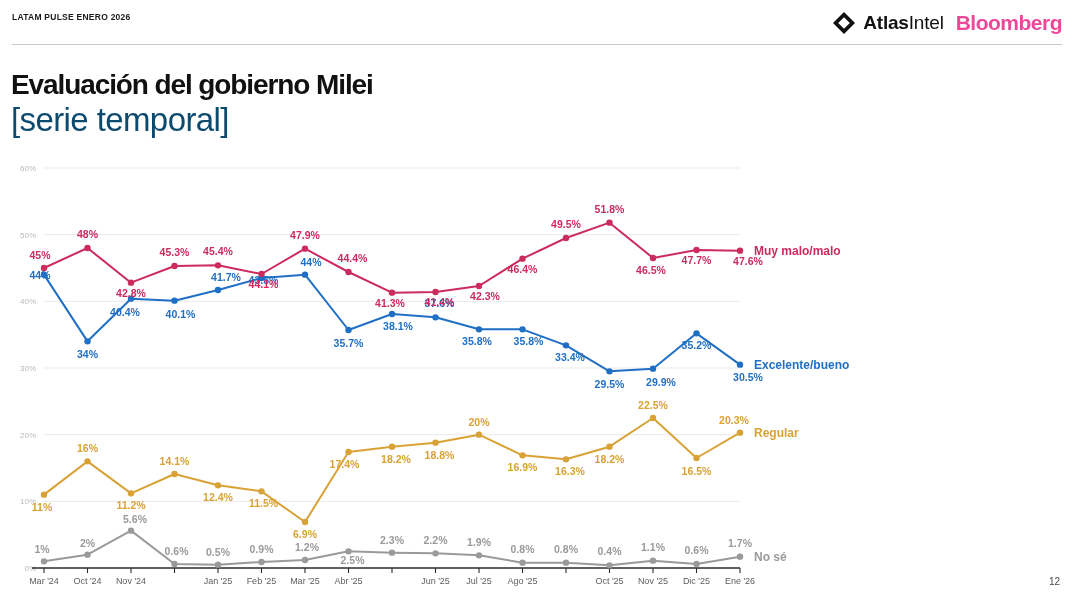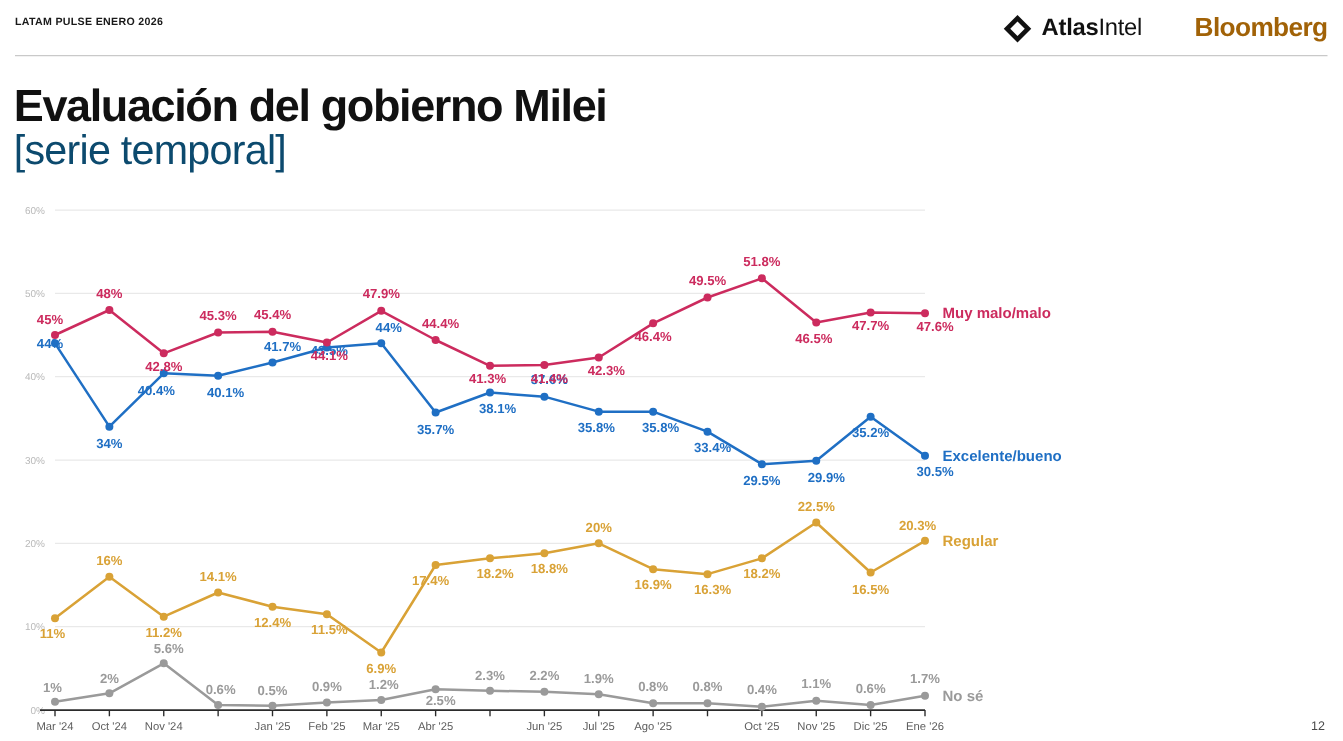--- a/index.html
+++ b/index.html
@@ -16,42 +16,42 @@
   .hdr-line1 {
     font-size: 8.5px; font-weight: 700; letter-spacing: .25px;
     color: #1a1a1a; line-height: 13px; white-space: nowrap; text-align: right;
   }
   .hdr-line2 {
     font-size: 8.5px; font-weight: 700; letter-spacing: .25px;
     color: #1a1a1a; line-height: 13px; white-space: nowrap;
   }
   .hdr-logos {
     position: absolute; right: 12px; top: 11px;
-    display: flex; align-items: center; gap: 26px;
+    display: flex; align-items: center; gap: 12px;
   }
   .atlas { display: flex; align-items: center; gap: 7px; }
   .atlas-mark { width: 24px; height: 24px; display: block; }
   .atlas-text {
     font-size: 19px; font-weight: 700; color: #111; letter-spacing: -.2px;
     white-space: nowrap;
   }
   .atlas-text .thin { font-weight: 400; }
   .bloomberg {
-    font-size: 21px; font-weight: 700; color: #a16207;
-    letter-spacing: -.5px; white-space: nowrap; margin-left: 16px;
+    font-size: 21px; font-weight: 700; color: #ec4899;
+    letter-spacing: -.5px; white-space: nowrap;
   }
   .hdr-rule {
     position: absolute; left: 12px; top: 44px; width: 1050px;
     height: 1px; background: #c9c9c9;
   }
 
   
   .title {
     position: absolute; left: 11px; top: 62px;
-    font-size: 36px; font-weight: 700; color: #111;
+    font-size: 28px; font-weight: 700; color: #111;
     letter-spacing: -1.1px; line-height: 46px; white-space: nowrap;
   }
   .subtitle {
     position: absolute; left: 11px; top: 104px;
     font-size: 33px; font-weight: 400; color: #0c4a6e;
     letter-spacing: -.6px; line-height: 32px; white-space: nowrap;
   }
 
   
   #chart { position: absolute; left: 0; top: 150px; width: 1074px; height: 443px; }

